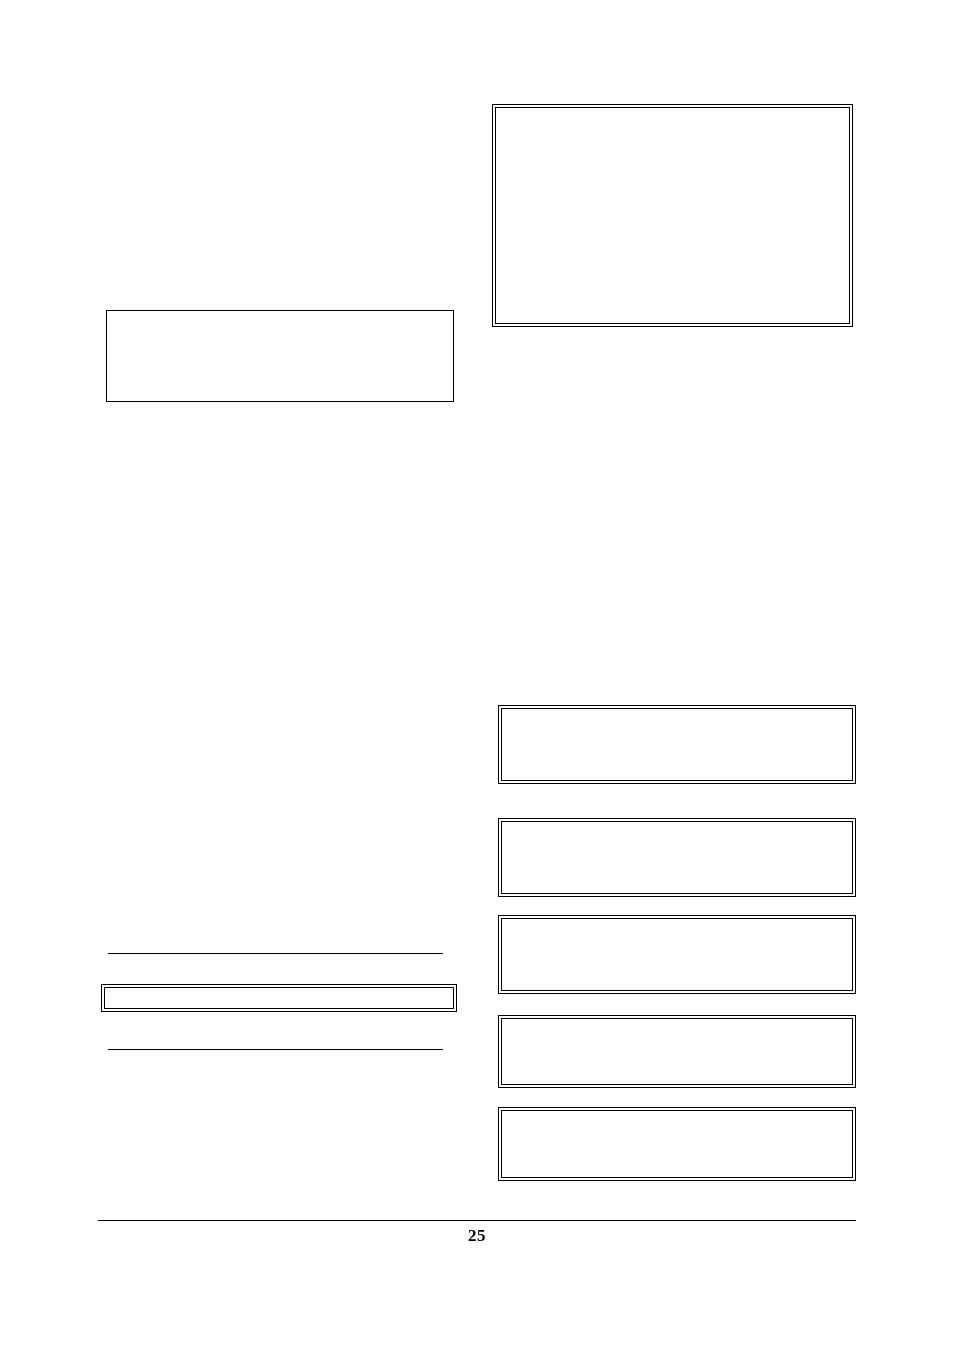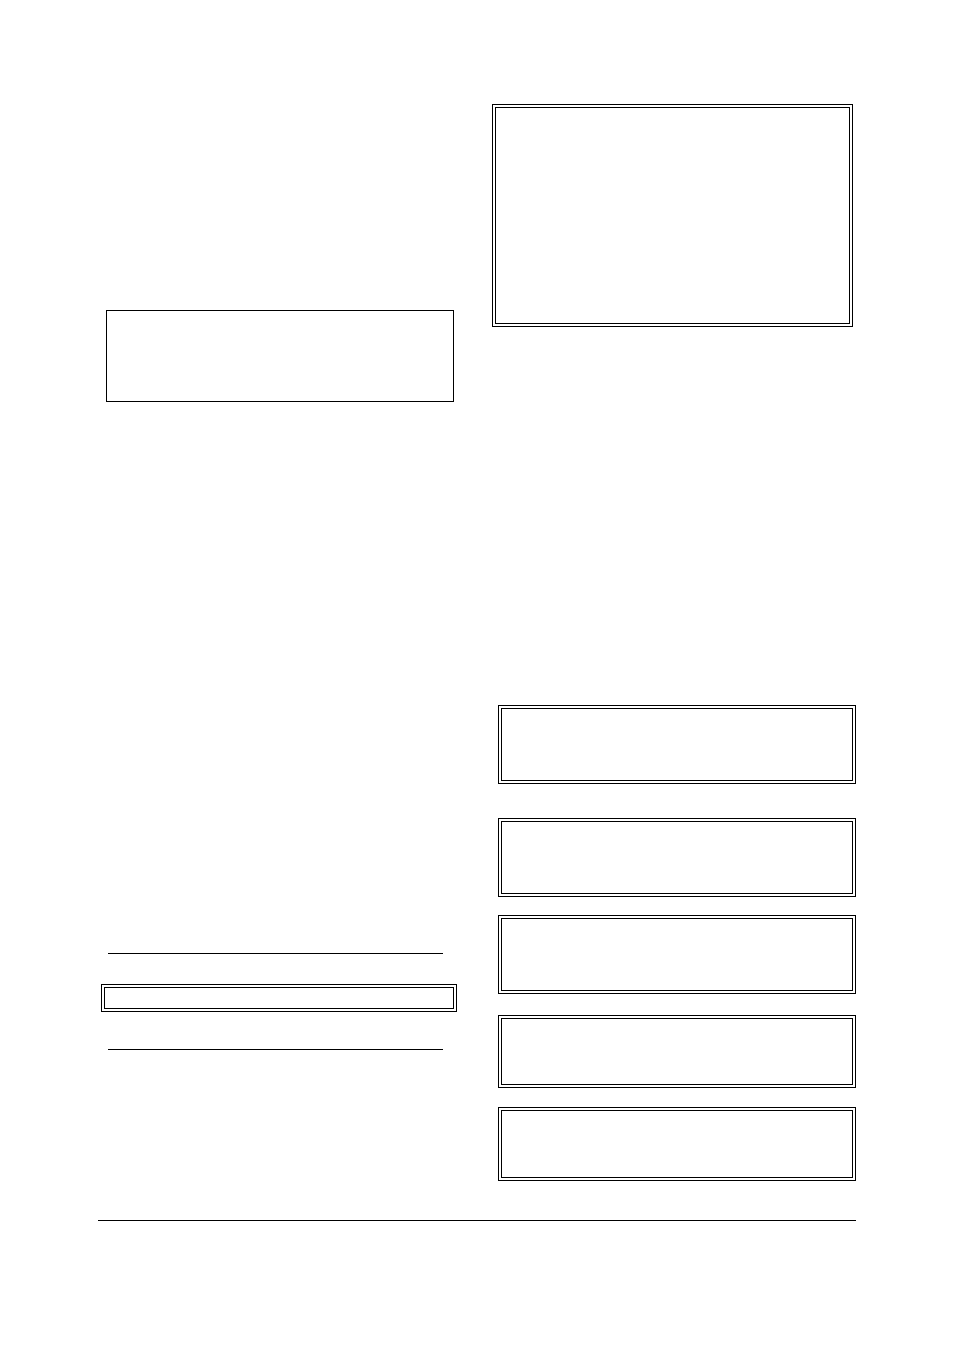--- a/index.html
+++ b/index.html
@@ -98,13 +98,14 @@
   <div class="dbl r2"></div>
   <div class="dbl r3"></div>
   <div class="dbl r4"></div>
   <div class="dbl r5"></div>
 
   <div class="hr-left t1"></div>
   <div class="flat-box"></div>
   <div class="hr-left t2"></div>
 
   <div class="bottom-rule"></div>
+  <div class="page-number">25</div>
 </div>
 
 </body></html>

